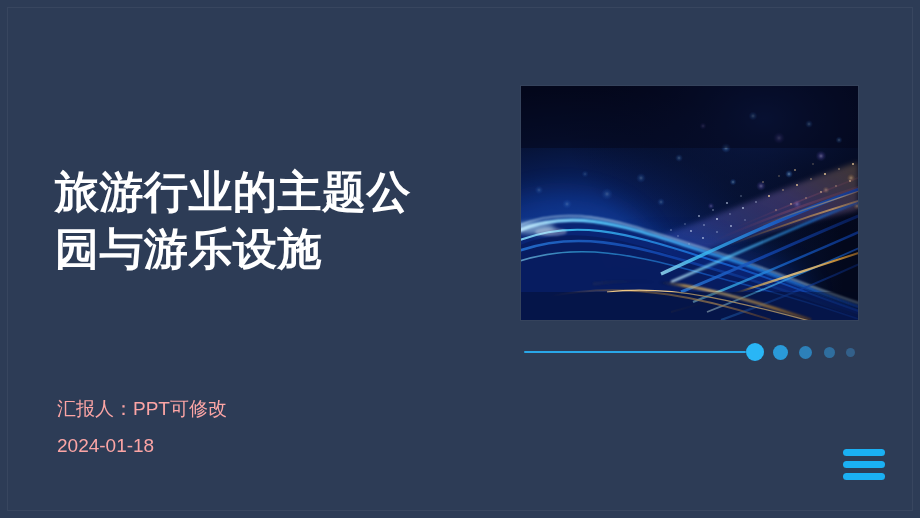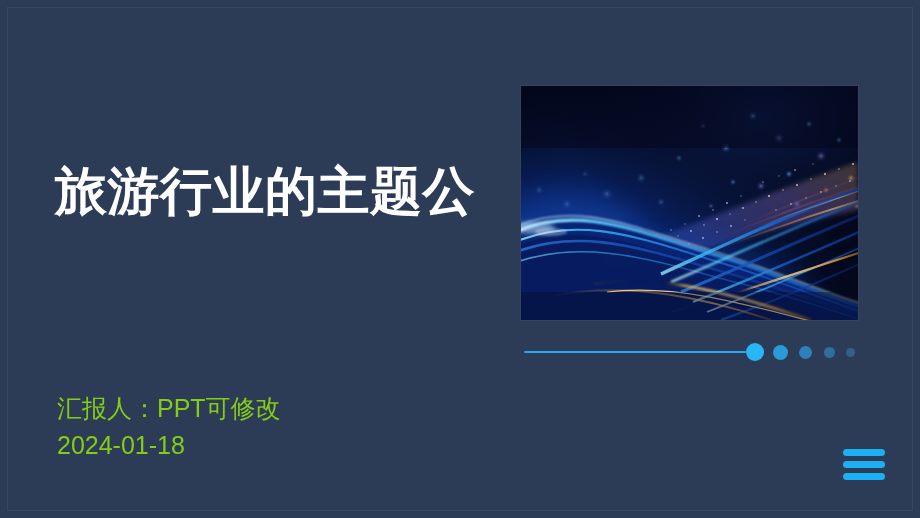--- a/index.html
+++ b/index.html
@@ -28,38 +28,38 @@
   }
 
   
   #title-block {
     position: absolute;
     left: 55px;
     top: 163px;
     width: 420px;
   }
   .title-line {
-    font-size: 52px;
+    font-size: 44px;
     line-height: 57px;
     font-weight: bold;
     color: #ffffff;
     letter-spacing: 0.5px;
     white-space: nowrap;
   }
 
   
   #meta-block {
     position: absolute;
     left: 57px;
     top: 390px;
   }
   .meta-line {
-    font-size: 25px;
+    font-size: 19px;
     line-height: 37px;
-    color: #84cc16;
+    color: #fca5a5;
     font-weight: normal;
     white-space: nowrap;
   }
 
   
   #hero {
     position: absolute;
     left: 521px;
     top: 86px;
     width: 337px;
@@ -120,20 +120,21 @@
 </style>
 </head>
 <body>
 
 <div id="slide">
 
   <div id="inner-frame"></div>
 
   <div id="title-block">
     <div class="title-line">旅游行业的主题公</div>
+    <div class="title-line">园与游乐设施</div>
   </div>
 
   <div id="meta-block">
     <div class="meta-line">汇报人：PPT可修改</div>
     <div class="meta-line">2024-01-18</div>
   </div>
 
   <div id="hero">
     <svg viewBox="0 0 337 234" preserveAspectRatio="none">
       <defs>

